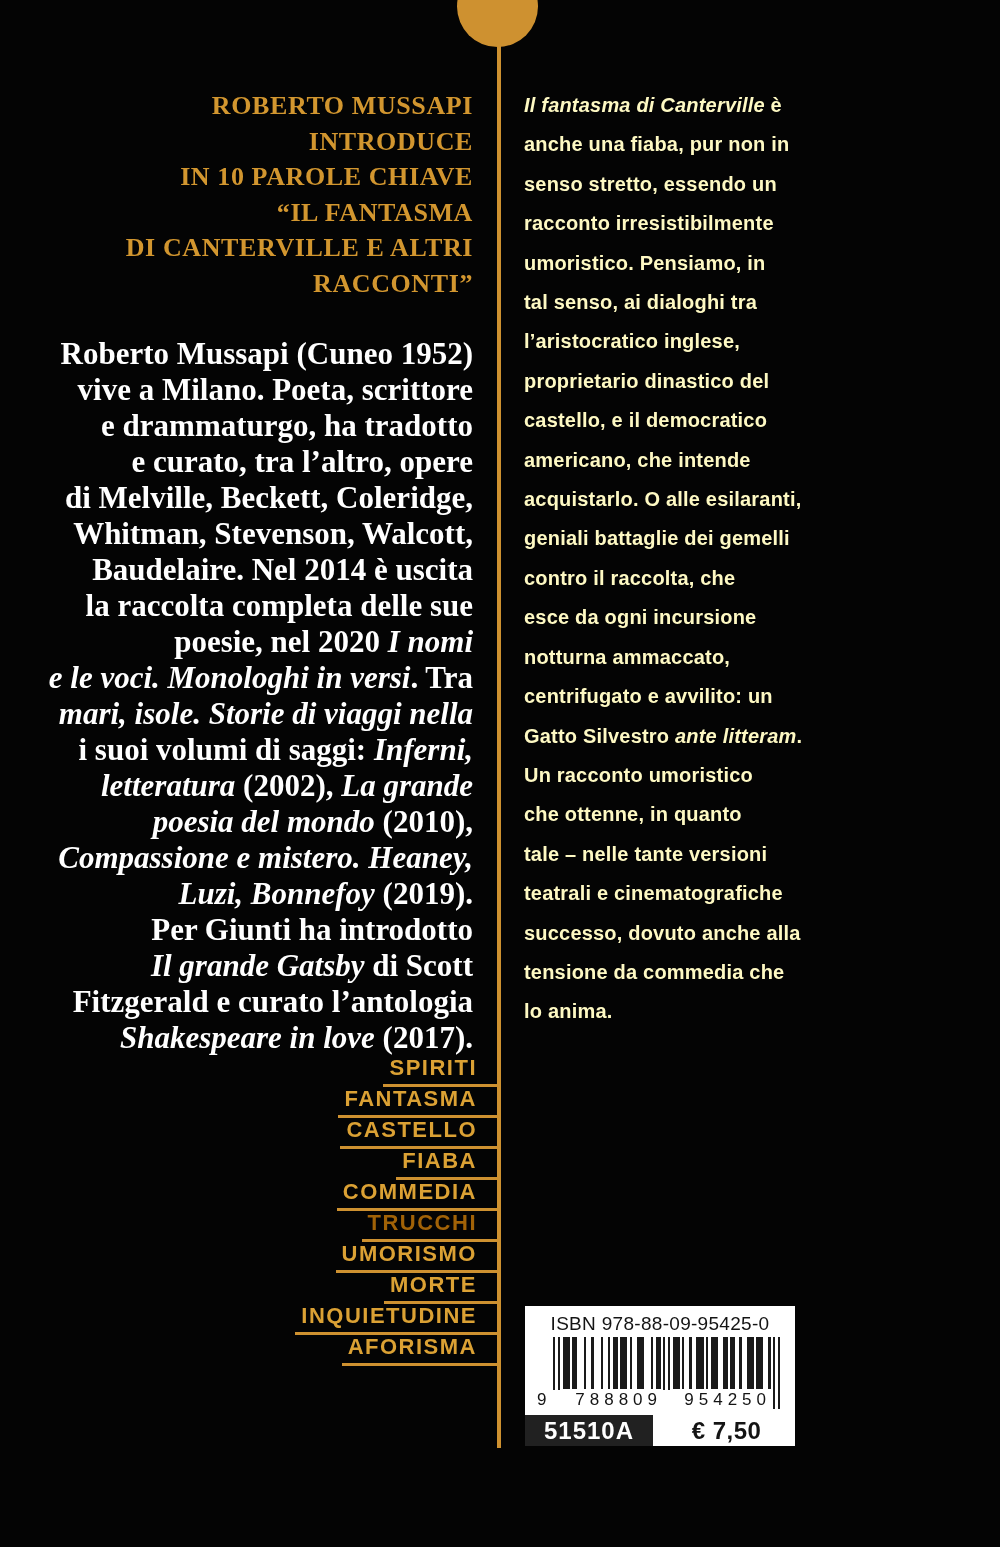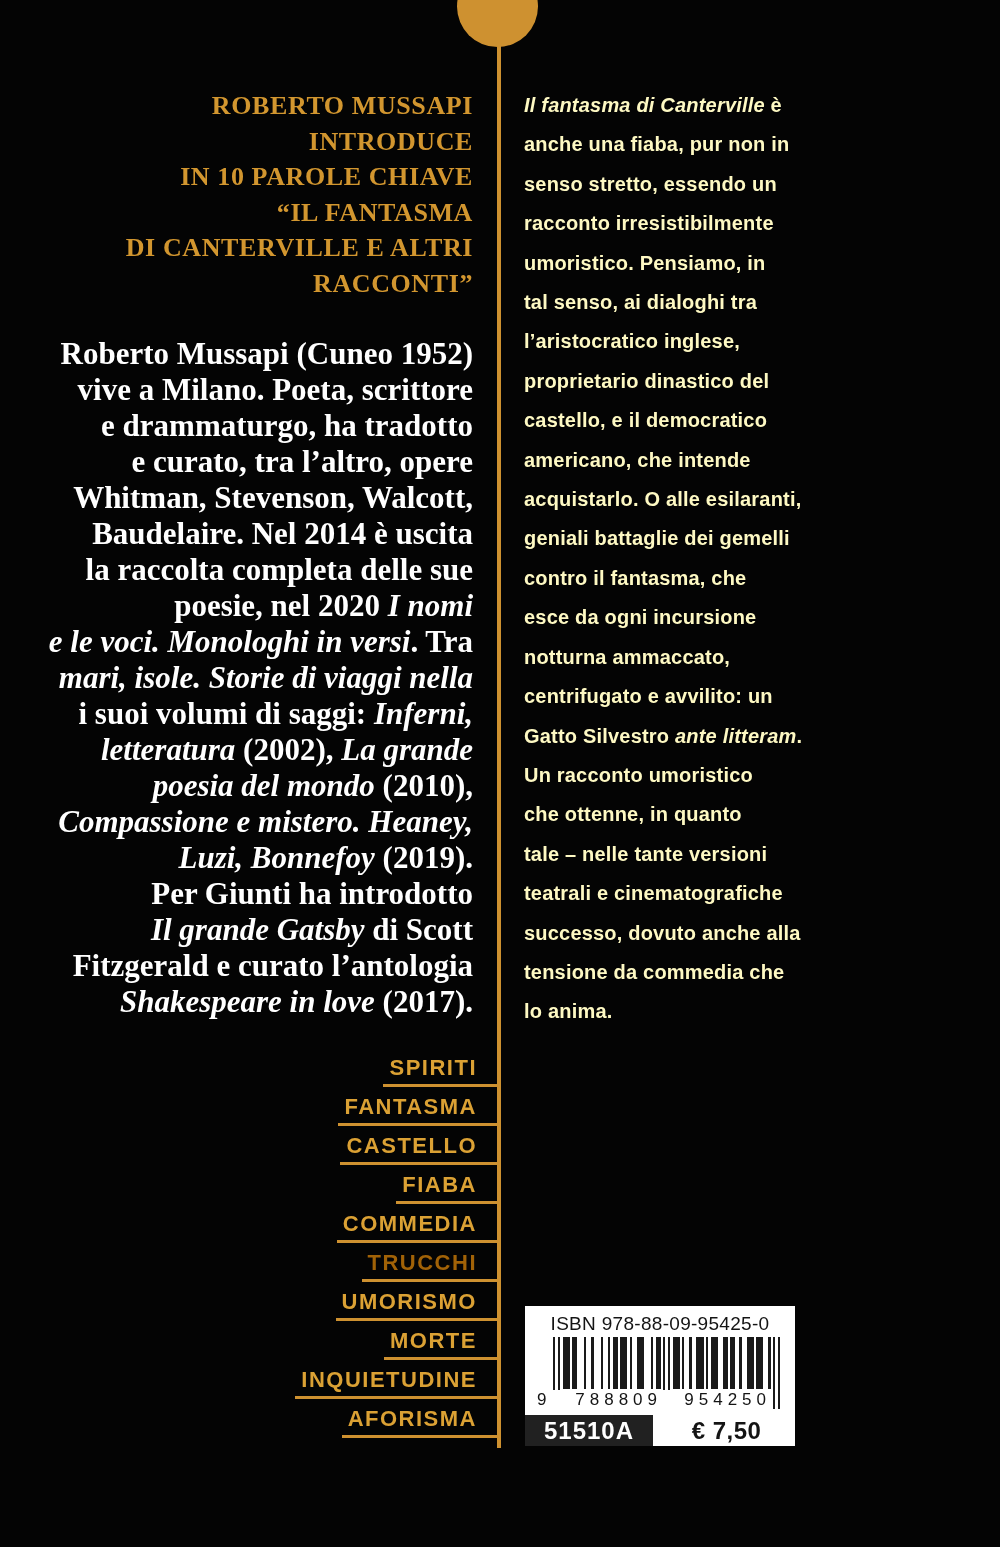--- a/index.html
+++ b/index.html
@@ -28,21 +28,21 @@
     font-family:"Liberation Sans",sans-serif;font-weight:bold;
     font-size:20px;line-height:39.4px;letter-spacing:0.2px;white-space:nowrap;
   }
   .tline{white-space:nowrap;}
   .tline .it{font-style:italic;}
 
   
   .keyword-list{position:absolute;top:1056px;right:499px;display:flex;flex-direction:column;align-items:flex-end;}
   .kw{
     font-family:"Liberation Sans",sans-serif;font-weight:bold;font-size:22px;line-height:23px;
-    letter-spacing:1.5px;padding:0 24px 5px 6px;border-bottom:3px solid;margin-top:8px;white-space:nowrap;
+    letter-spacing:1.5px;padding:0 24px 5px 6px;border-bottom:3px solid;white-space:nowrap;
   }
   .kw:first-child{margin-top:0;}
 
   
   .price-label{position:absolute;left:525px;top:1306px;width:270px;height:140px;background:#ffffff;}
   .label-top{position:relative;height:109px;}
   .isbn-line{
     text-align:center;padding-top:6px;font-size:19px;line-height:23px;color:#141414;letter-spacing:0.3px;
     font-family:"Liberation Sans",sans-serif;
   }
@@ -83,20 +83,21 @@
       <div class="tline">“IL FANTASMA</div>
       <div class="tline">DI CANTERVILLE E ALTRI</div>
       <div class="tline">RACCONTI”</div>
     </div>
 
   <div class="author-bio">
       <div class="tline"><span>Roberto Mussapi (Cuneo 1952)</span></div>
       <div class="tline"><span>vive a Milano. Poeta, scrittore</span></div>
       <div class="tline"><span>e drammaturgo, ha tradotto</span></div>
       <div class="tline"><span>e curato, tra l’altro, opere</span></div>
+      <div class="tline"><span>di Melville, Beckett, Coleridge,</span></div>
       <div class="tline"><span>Whitman, Stevenson, Walcott,</span></div>
       <div class="tline"><span>Baudelaire. Nel 2014 è uscita</span></div>
       <div class="tline"><span>la raccolta completa delle sue</span></div>
       <div class="tline"><span>poesie, nel 2020 </span><span class="it">I nomi</span></div>
       <div class="tline"><span class="it">e le voci. Monologhi in versi</span><span>. Tra</span></div>
       <div class="tline"><span class="it">mari, isole. Storie di viaggi nella</span></div>
       <div class="tline"><span>i suoi volumi di saggi: </span><span class="it">Inferni,</span></div>
       <div class="tline"><span class="it">letteratura</span><span> (2002), </span><span class="it">La grande</span></div>
       <div class="tline"><span class="it">poesia del mondo</span><span> (2010),</span></div>
       <div class="tline"><span class="it">Compassione e mistero. Heaney,</span></div>
@@ -113,21 +114,21 @@
       <div class="tline"><span>senso stretto, essendo un</span></div>
       <div class="tline"><span>racconto irresistibilmente</span></div>
       <div class="tline"><span>umoristico. Pensiamo, in</span></div>
       <div class="tline"><span>tal senso, ai dialoghi tra</span></div>
       <div class="tline"><span>l’aristocratico inglese,</span></div>
       <div class="tline"><span>proprietario dinastico del</span></div>
       <div class="tline"><span>castello, e il democratico</span></div>
       <div class="tline"><span>americano, che intende</span></div>
       <div class="tline"><span>acquistarlo. O alle esilaranti,</span></div>
       <div class="tline"><span>geniali battaglie dei gemelli</span></div>
-      <div class="tline"><span>contro il fantasma, che</span></div>
+      <div class="tline"><span>contro il raccolta, che</span></div>
       <div class="tline"><span>esce da ogni incursione</span></div>
       <div class="tline"><span>notturna ammaccato,</span></div>
       <div class="tline"><span>centrifugato e avvilito: un</span></div>
       <div class="tline"><span>Gatto Silvestro </span><span class="it">ante litteram</span><span>.</span></div>
       <div class="tline"><span>Un racconto umoristico</span></div>
       <div class="tline"><span>che ottenne, in quanto</span></div>
       <div class="tline"><span>tale – nelle tante versioni</span></div>
       <div class="tline"><span>teatrali e cinematografiche</span></div>
       <div class="tline"><span>successo, dovuto anche alla</span></div>
       <div class="tline"><span>tensione da commedia che</span></div>

